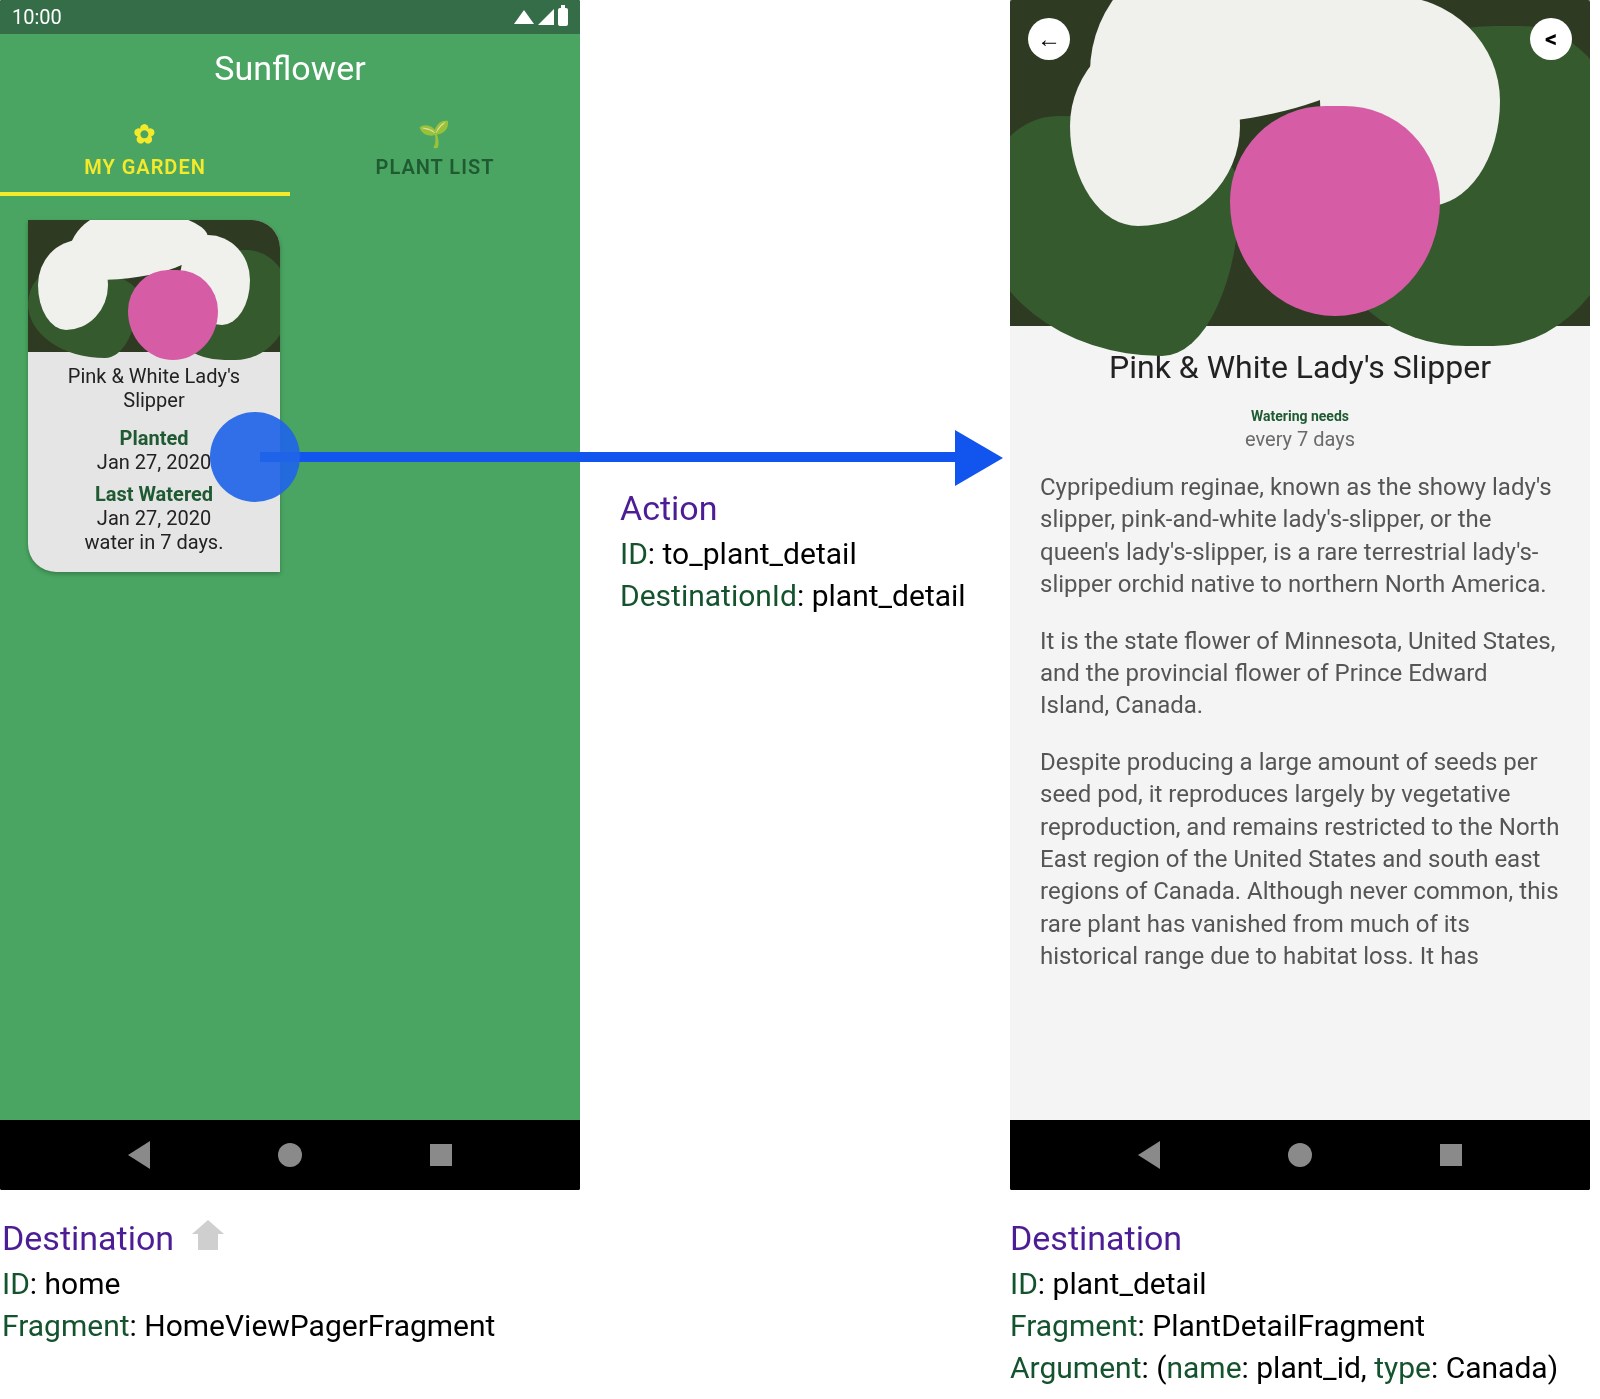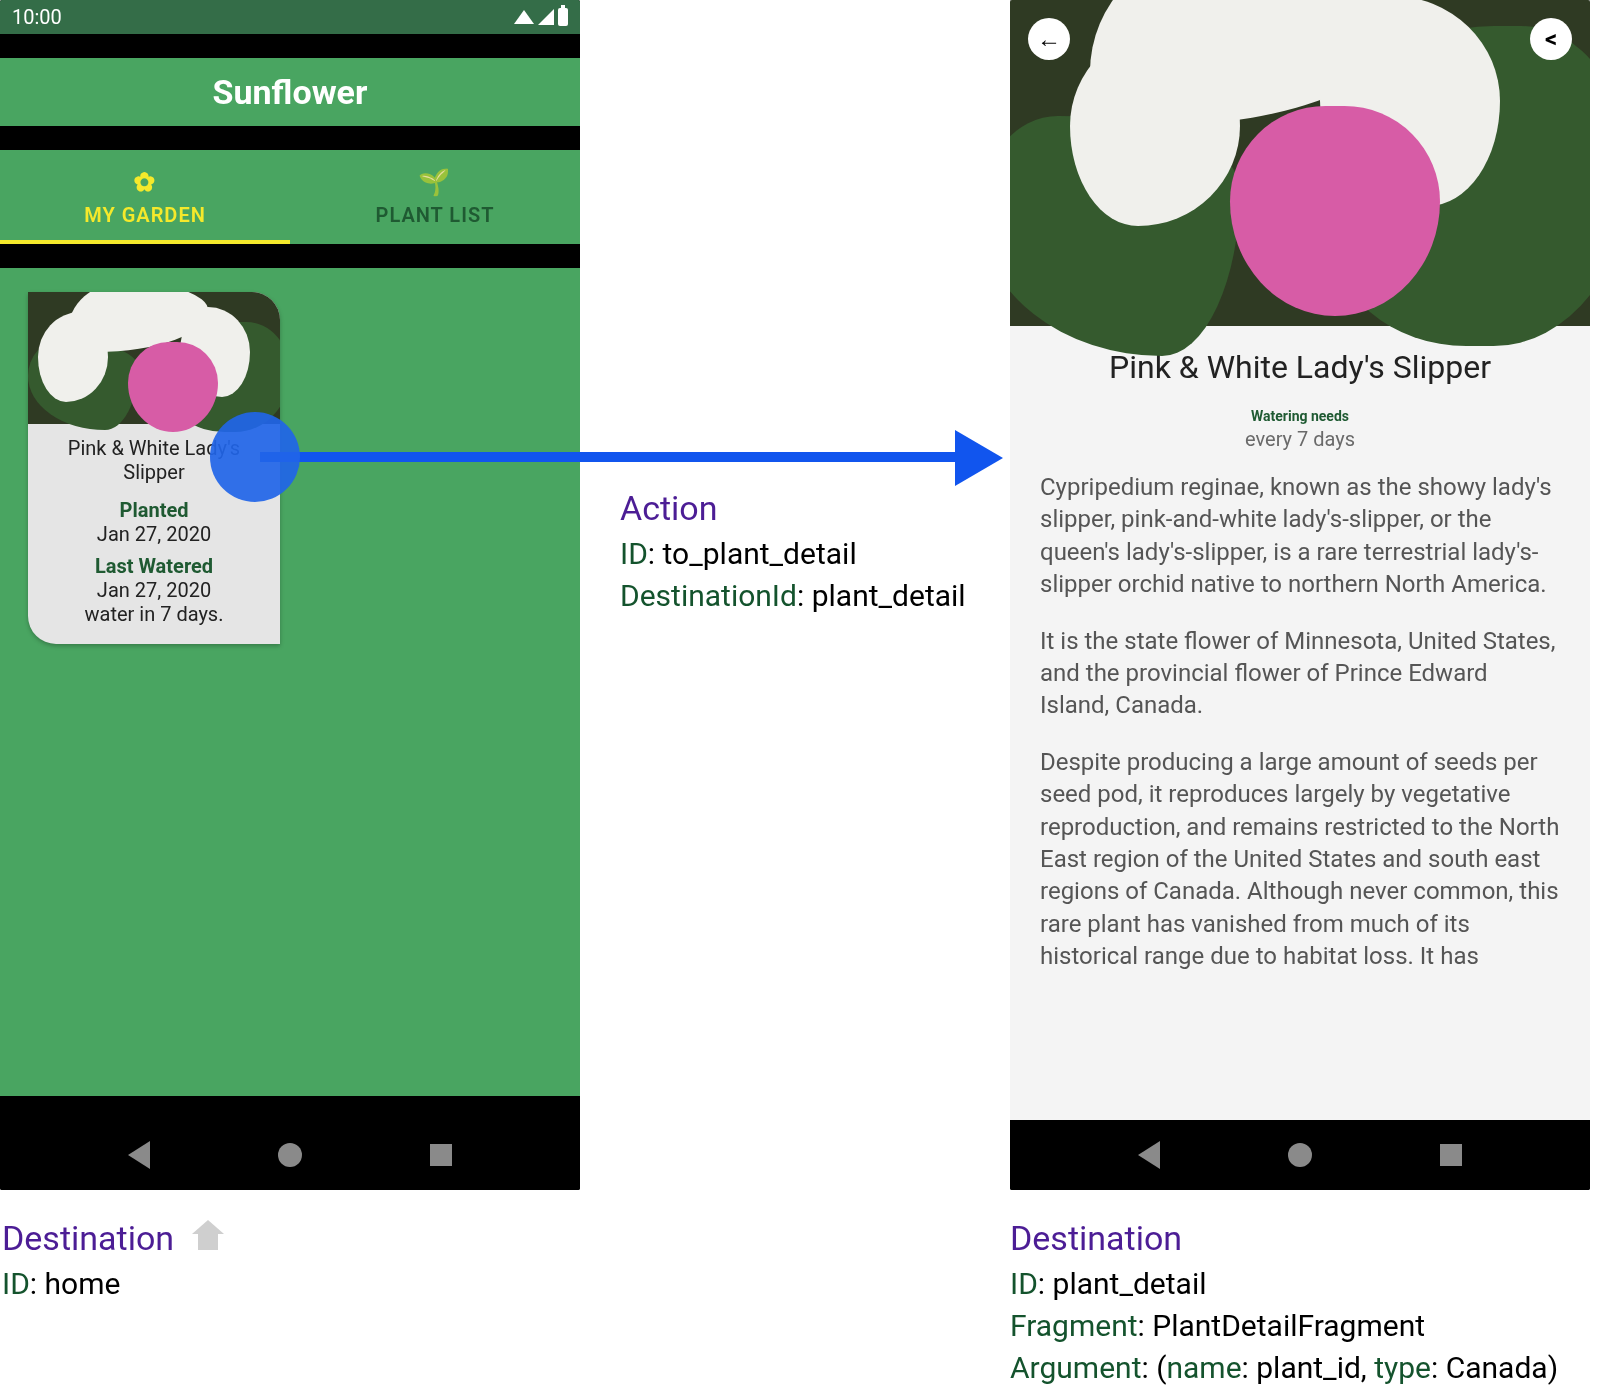--- a/index.html
+++ b/index.html
@@ -15,40 +15,40 @@
   .phone {
     position: absolute;
     width: 580px;
     height: 1190px;
     background: #000;
     border-radius: 2px;
     overflow: hidden;
     display: flex;
     flex-direction: column;
   }
-  .phone.left  { top: 0; left: 0; gap: 24px; }
+  .phone.left  { top: 0; left: 0; }
   .phone.right { top: 0; left: 1010px; }
 
   
   .status-bar {
     height: 34px;
     display:flex; align-items:center; justify-content:space-between;
     padding: 0 12px;
     color:#fff; font-size:20px;
   }
   .status-bar.green { background:#346d48; }
   .status-right { display:flex; align-items:center; gap:4px; }
 
   
   .app-bar {
     background:#49a561;
     color:#fff;
     height: 68px;
     display:flex; align-items:center; justify-content:center;
-    font-size:34px; font-weight:700;
+    font-size:34px; font-weight:400;
   }
 
   
   .tabs {
     background:#49a561;
     display:flex;
     height:94px;
   }
   .tab {
     flex:1;
@@ -301,20 +301,21 @@
     <div><span class="blue">ID</span>: <span>to_plant_detail</span></div>
     <div><span class="blue">DestinationId</span>: <span>plant_detail</span></div>
   </div>
 
   <div class="annot annot-left">
     <div>
       <span class="title">Destination</span>
       <span class="home-ic"></span>
     </div>
     <div><span class="blue">ID</span>: <span>home</span></div>
+    <div><span class="blue">Fragment</span>: <span>HomeViewPagerFragment</span></div>
   </div>
 
   <div class="annot annot-right">
     <div><span class="title">Destination</span></div>
     <div><span class="blue">ID</span>: <span>plant_detail</span></div>
     <div><span class="blue">Fragment</span>: <span>PlantDetailFragment</span></div>
     <div>
       <span class="blue">Argument</span>: (<span class="blue">name</span>: <span>plant_id</span>, <span class="blue">type</span>: <span>Canada</span>)
     </div>
   </div>

